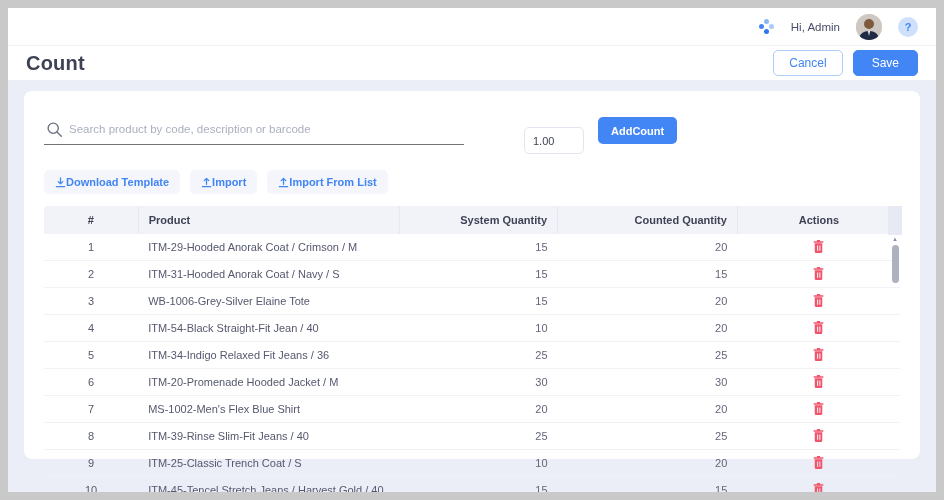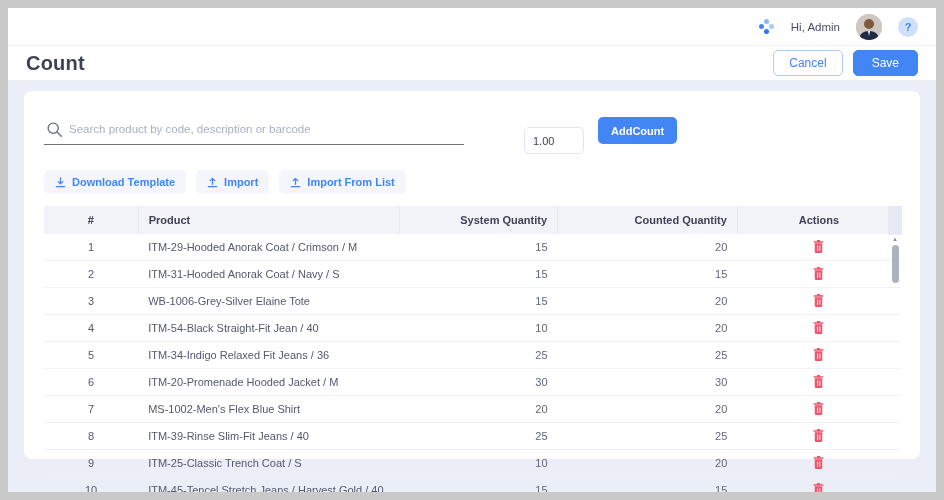--- a/index.html
+++ b/index.html
@@ -97,21 +97,21 @@
   }
   
   .toolbar-row {
     margin-top:16px;
     display:flex; align-items:center; justify-content:space-between;
   }
   .toolbar-left { display:flex; gap:10px; }
   .btn-light {
     background:#f4f6fb; border:none; border-radius:5px;
     color:#4285f4; font-weight:bold; font-size:11px;
-    padding:6px 11px; display:flex; align-items:center; gap:6px;
+    padding:6px 11px; display:flex; align-items:center; gap:0;
   }
   .table-search-wrap {
     display:flex; align-items:center; gap:12px;
   }
   .table-search {
     width:168px; height:28px;
     border:1px solid #e2e5ee; border-radius:4px;
     display:flex; align-items:center; padding:0 8px;
   }
   .table-search input {

